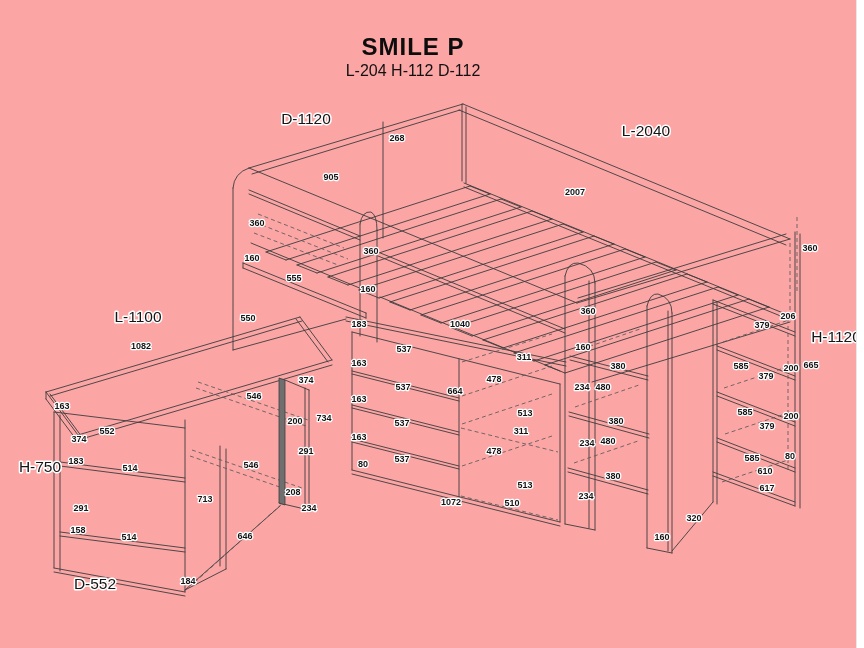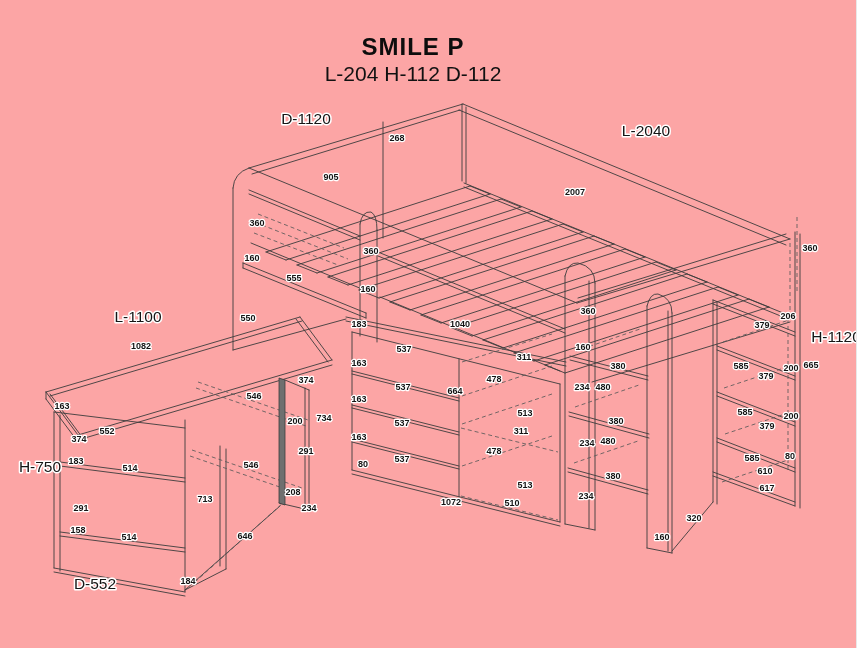--- a/index.html
+++ b/index.html
@@ -7,21 +7,21 @@
     position:relative;width:856px;height:648px;background:#fca5a5;
     font-family:"Liberation Sans", sans-serif;overflow:hidden;
     outline:1px solid #e8e8e8;
   }
   .title{
     position:absolute;top:33px;left:413px;transform:translateX(-50%);
     font-size:24px;font-weight:bold;letter-spacing:1px;color:#0d0d0d;white-space:nowrap;
   }
   .subtitle{
     position:absolute;top:62px;left:413px;transform:translateX(-50%);
-    font-size:21px;color:#111;white-space:nowrap;text-align:right;
+    font-size:16px;color:#111;white-space:nowrap;text-align:right;
   }
   svg{position:absolute;left:0;top:0;}
   .ln{stroke:#3c3c3c;stroke-width:0.9;fill:none;stroke-linecap:round;}
   .dl{stroke:#5a5a5a;stroke-width:0.85;fill:none;stroke-dasharray:4,3;}
   .dim{
     font-family:"Liberation Sans", sans-serif;font-size:9px;font-weight:bold;fill:#141414;
     text-anchor:middle;paint-order:stroke;stroke:#ffffff;stroke-width:2.5px;stroke-linejoin:round;
   }
   .pri{
     font-family:"Liberation Sans", sans-serif;font-size:15.5px;font-weight:normal;fill:#151515;

